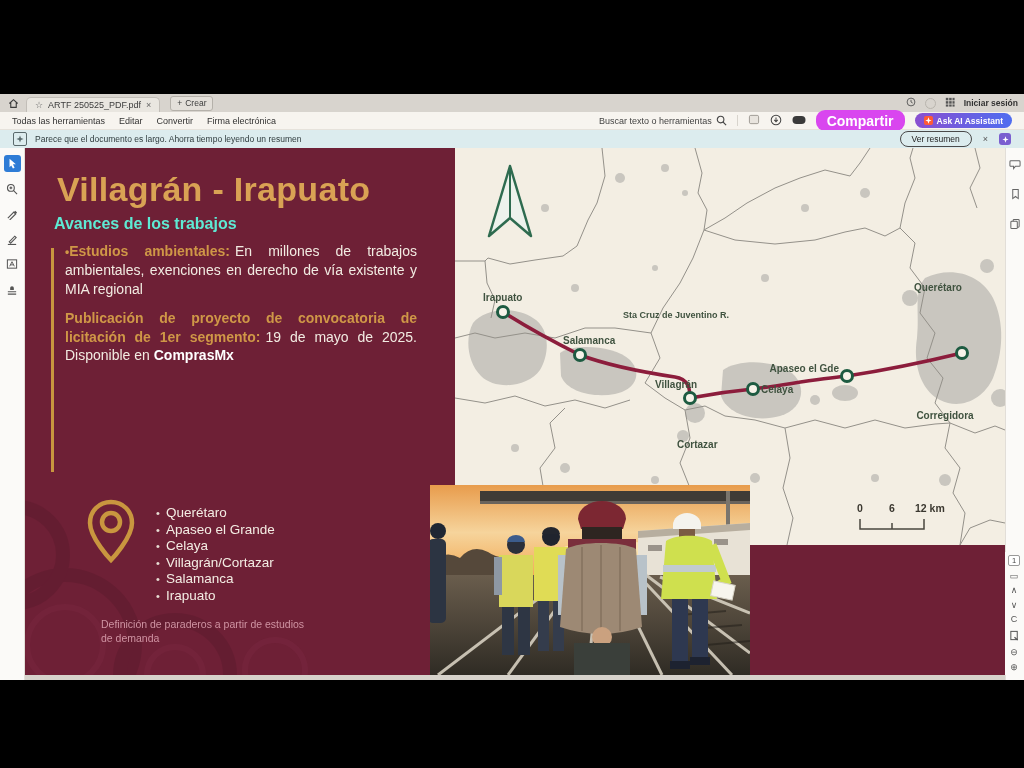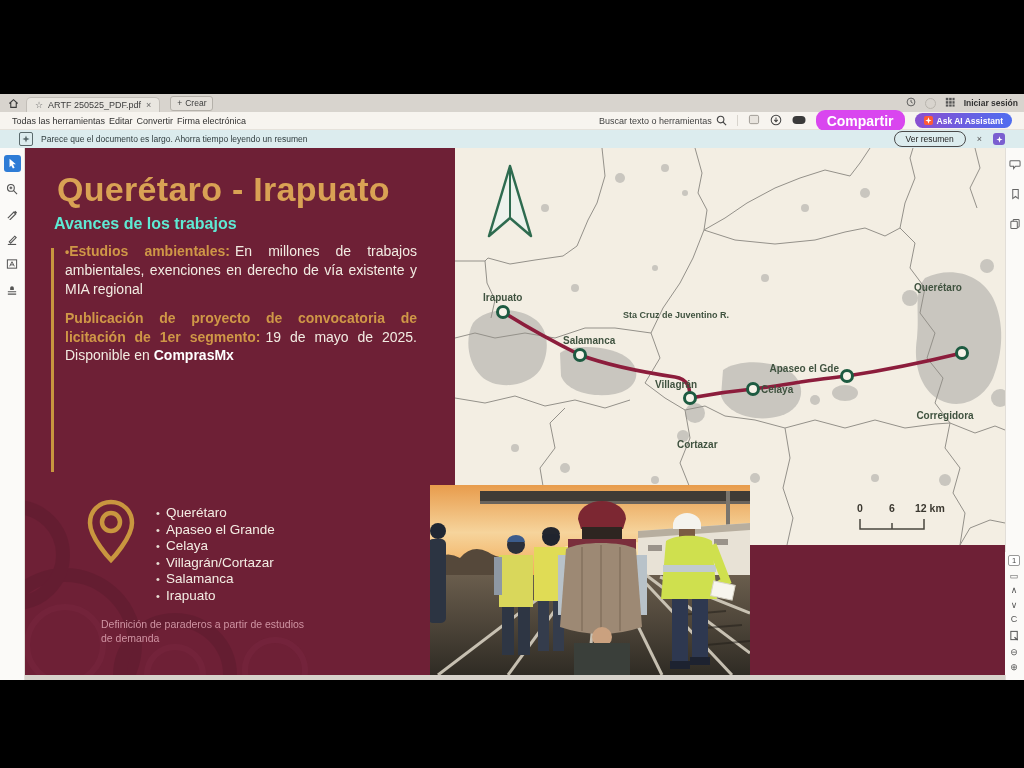--- a/index.html
+++ b/index.html
@@ -16,34 +16,34 @@
        padding:0 8px;border-radius:5px 5px 0 0;border:1px solid #c2beb8;border-bottom:none;}
   .tab-close{color:#666;font-size:9px;cursor:default;}
   .crear{display:flex;align-items:center;gap:3px;background:#e3dfd9;border:1px solid #b5b1aa;
          border-radius:3px;font-size:8.5px;height:13px;padding:0 6px;color:#3c3c3c;margin-left:4px;}
   .spacer{flex:1;}
   .tb-right{display:flex;align-items:center;gap:9px;font-size:8.5px;color:#333;}
   .faint-circle{width:9px;height:9px;border:1px solid #b9b5ae;border-radius:50%;}
 
   
   .menubar{position:absolute;top:18px;left:0;height:18px;width:100%;background:#f7f4ef;
-           display:flex;align-items:center;font-size:9px;color:#333;gap:4px;padding:0 12px;
+           display:flex;align-items:center;font-size:9px;color:#333;gap:14px;padding:0 12px;
            box-sizing:border-box;border-bottom:1px solid #e6e2db;}
   .menu-item{white-space:nowrap;}
   .mb-right{margin-left:auto;display:flex;align-items:center;gap:10px;}
   .searchbox{display:flex;align-items:center;gap:4px;color:#444;}
   .vsep{width:1px;height:11px;background:#d8d4cd;}
   .pill-share{background:#d946ef;color:#fff;border-radius:9px;padding:2.5px 11px;font-size:14px;font-weight:bold;}
   .pill-ai{background:linear-gradient(90deg,#8a4fd0,#4f6df0);color:#fff;border-radius:9px;
            padding:2.5px 9px;font-size:8.5px;font-weight:bold;display:flex;gap:4px;align-items:center;}
   .ai-dot{width:9px;height:9px;border-radius:2px;background:#ff5a36;display:flex;align-items:center;justify-content:center;}
 
   
   .notifbar{position:absolute;top:36px;left:0;height:18px;width:100%;background:#dcecee;
-            display:flex;align-items:center;font-size:8.5px;color:#2f3b3d;gap:8px;padding:0 19px;
+            display:flex;align-items:center;font-size:8.5px;color:#2f3b3d;gap:8px;padding:0 13px;
             box-sizing:border-box;}
   .notif-icon{width:12px;height:12px;border:1px solid #5a6a6c;border-radius:2px;
               display:flex;align-items:center;justify-content:center;}
   .btn-resumen{border:1px solid #4a4a4a;border-radius:9px;padding:2px 11px;background:transparent;
                font-size:8.5px;color:#222;margin-left:auto;text-align:center;}
   .notif-close{color:#555;font-size:9px;padding:0 3px;}
   .ai-panel-icon{width:12px;height:12px;border-radius:3px;background:#7a5fd0;color:#fff;font-size:8px;
                  display:flex;align-items:center;justify-content:center;}
 
   
@@ -236,21 +236,21 @@
               <circle cx="150" cy="240" r="55"></circle>
               <circle cx="-10" cy="120" r="48"></circle>
           </g>
           <g fill="none" stroke="#7d2a44" stroke-width="6" opacity="0.35">
             <circle cx="40" cy="210" r="38"></circle>
               <circle cx="150" cy="240" r="28"></circle>
               <circle cx="250" cy="235" r="30"></circle>
           </g>
         </svg>
 
-        <div class="s-title">Querétaro - Irapuato</div>
+        <div class="s-title">Villagrán - Irapuato</div>
         <div class="s-sub">Avances de los trabajos</div>
         <div class="goldbar"></div>
 
         <div class="s-body">
           <p>
             <span class="lead bul">Estudios ambientales:</span><span>En millones de trabajos ambientales, exenciones en derecho de vía existente y MIA regional</span>
           </p>
           <p class="s-ann">
             <span class="lead">Publicación de proyecto de convocatoria de licitación de 1er segmento:</span><span>19 de mayo de 2025. Disponible en</span> <b>ComprasMx</b>
           </p>

